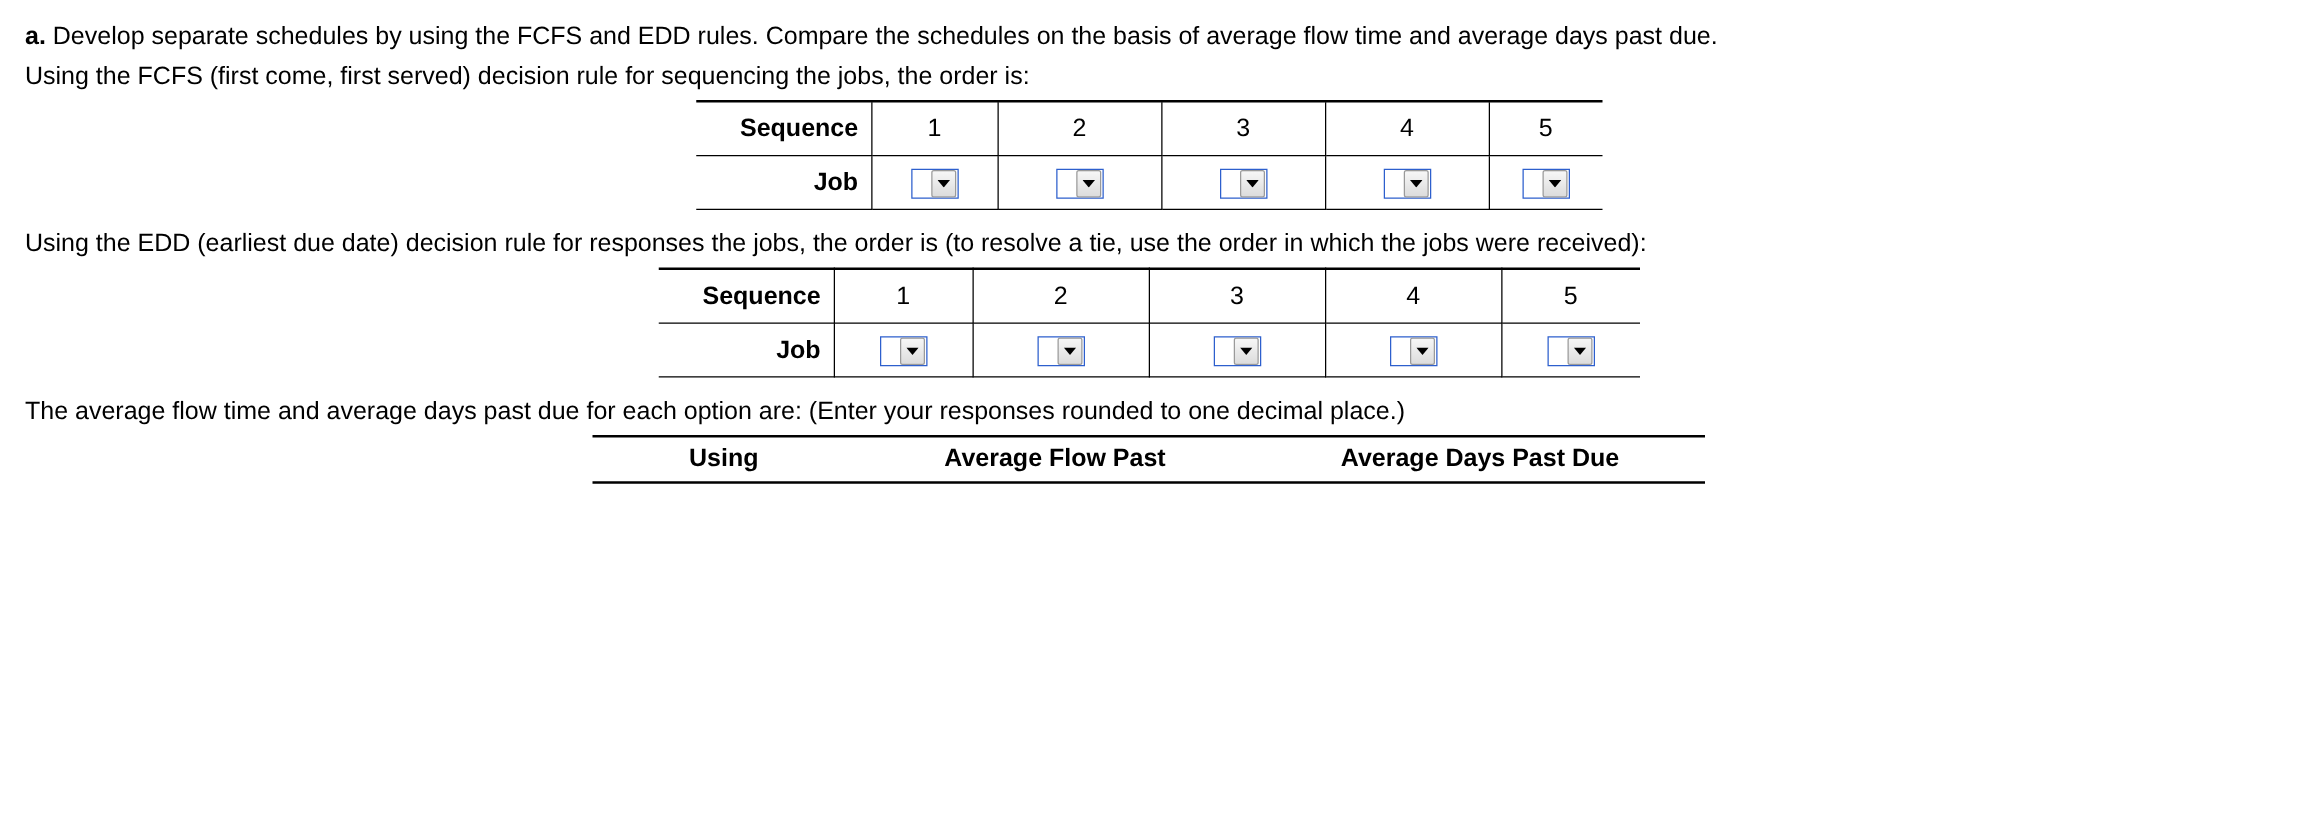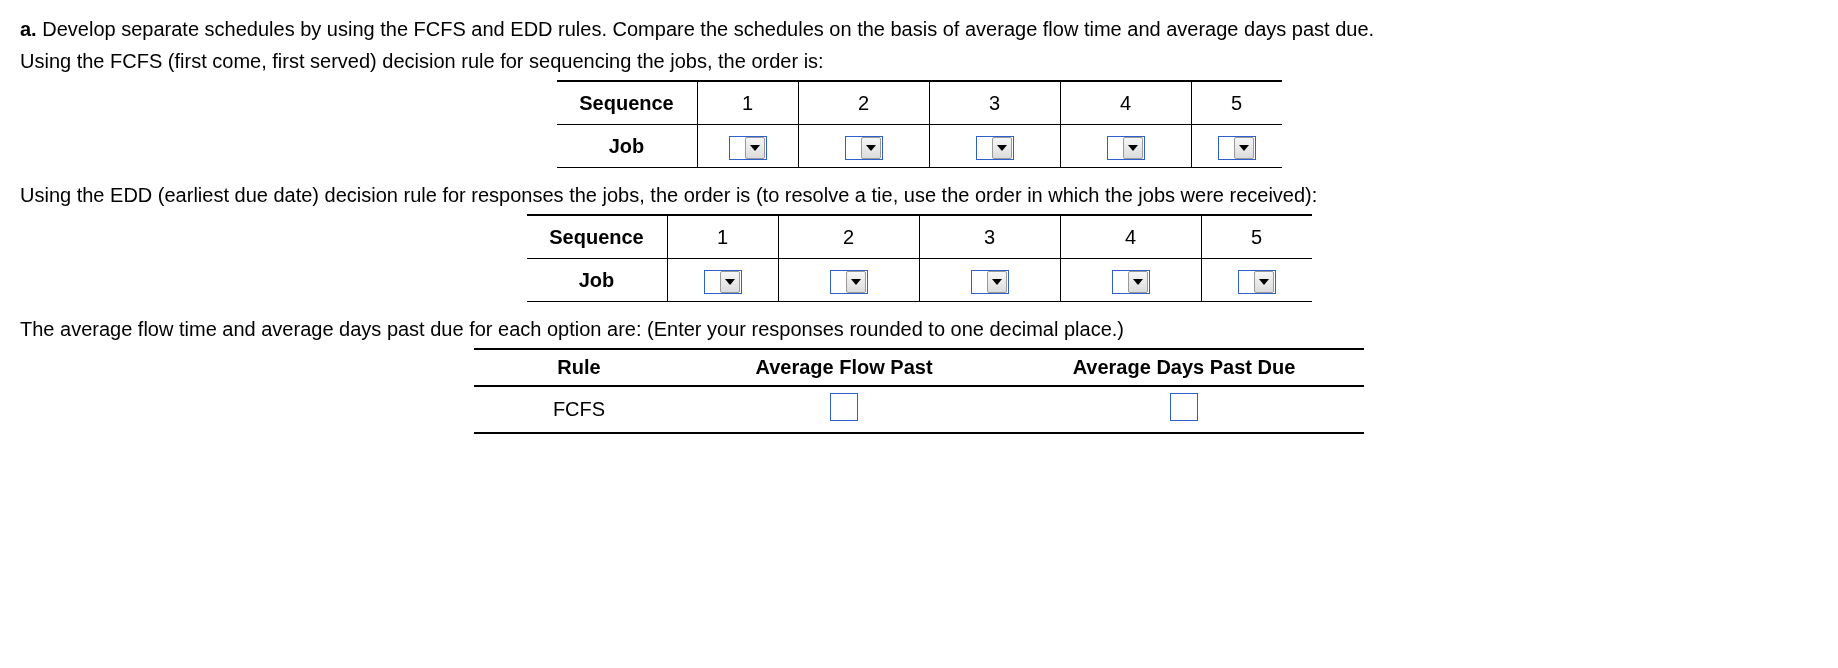--- a/index.html
+++ b/index.html
@@ -27,21 +27,21 @@
     table.seq th, table.seq td {
       border: 1px solid #000;
       padding: 4px 10px;
       text-align: center;
       font-size: 20px;
       height: 34px;
     }
     table.seq tr:first-child { border-top: 2px solid #000; }
     table.seq .label-col {
       width: 120px;
-      text-align: center;
+      text-align: right;
       font-weight: bold;
       border-left: none;
     }
     table.seq tr td:last-child, table.seq tr th:last-child {
       border-right: none;
     }
     table.seq tr td:first-child, table.seq tr th:first-child {
       border-left: none;
     }
     .dropdown {
@@ -214,26 +214,21 @@
 
 <div class="para">
   <span>The average flow time and average days past due for each option are: </span>
   <span class="italic">(Enter your responses rounded to one decimal place.)</span>
 </div>
 
 <div class="table-wrap">
   <table class="results">
     <thead>
       <tr>
-        <th style="width:150px">Rule</th>
+        <th style="width:150px">Using</th>
         <th style="width:260px">Average Flow Past</th>
         <th style="width:300px">Average Days Past Due</th>
       </tr>
     </thead>
     <tbody>
-      <tr>
-        <td>FCFS</td>
-        <td><span class="input-box"></span></td>
-        <td><span class="input-box"></span></td>
-      </tr>
     </tbody>
   </table>
 </div>
 
 </body></html>

